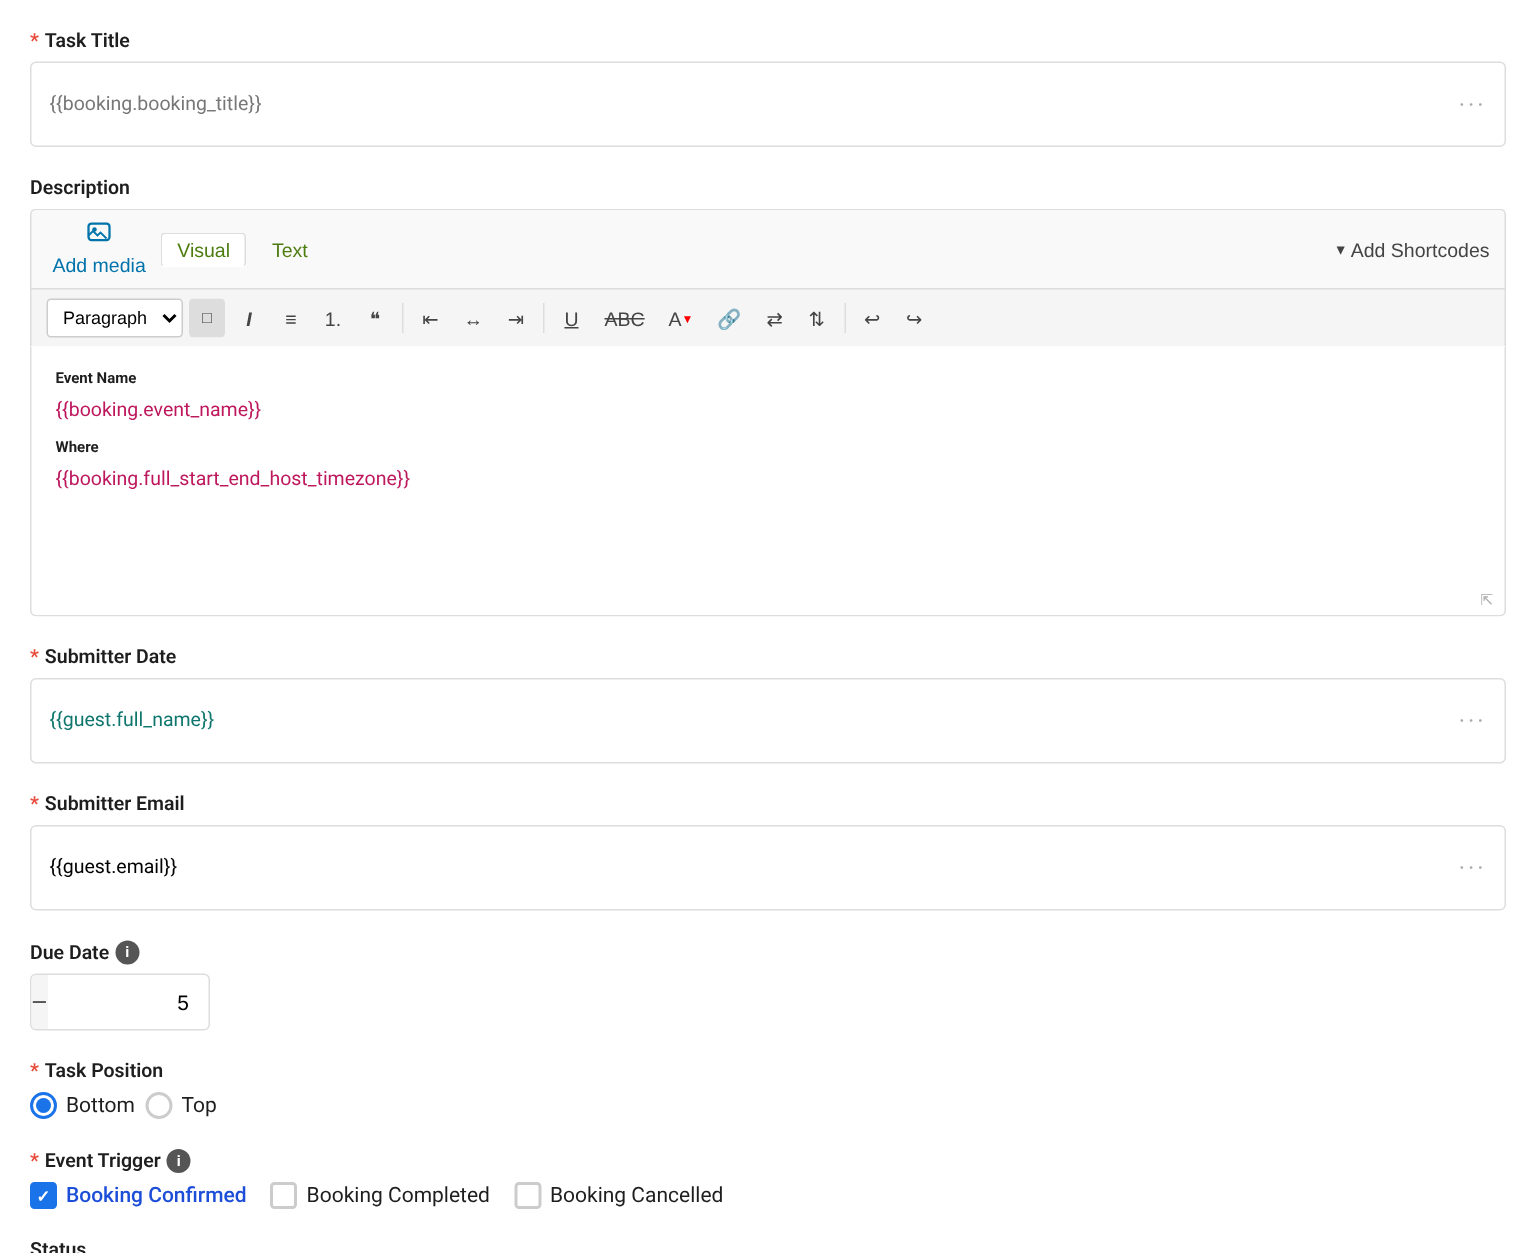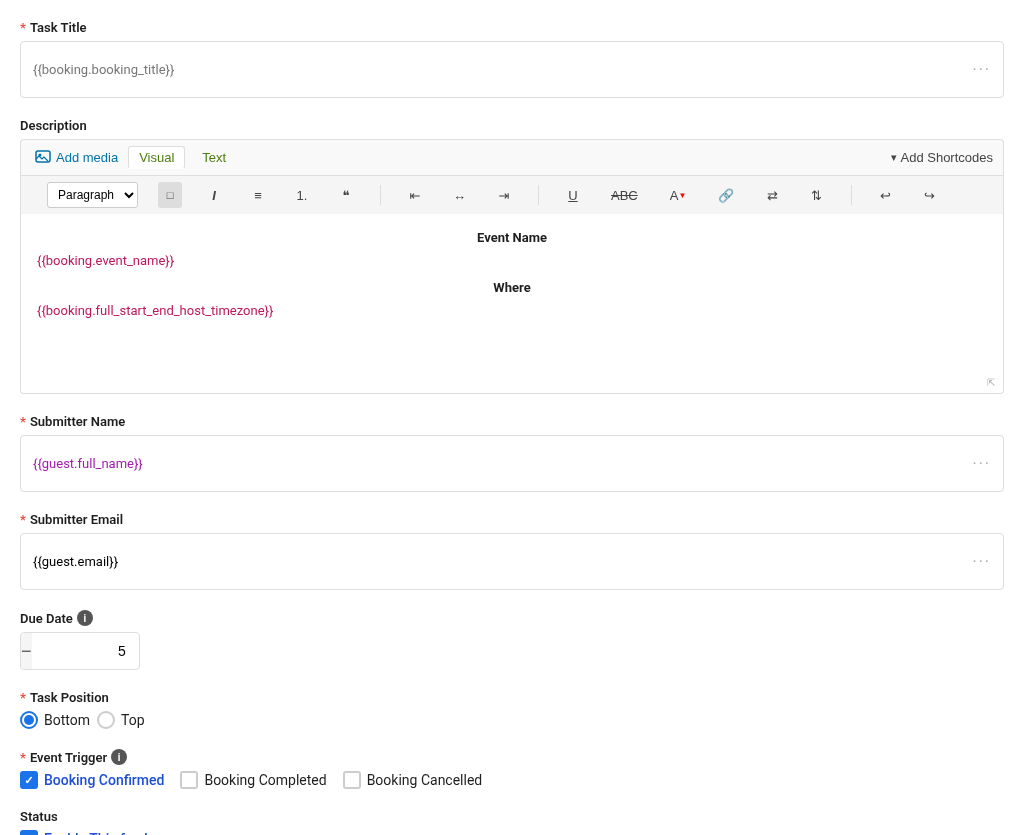--- a/index.html
+++ b/index.html
@@ -62,20 +62,21 @@
       display: flex;
       align-items: center;
       gap: 5px;
       background: none;
       border: none;
       color: #0073aa;
       font-size: 13px;
       cursor: pointer;
       font-weight: 500;
       padding: 2px 4px;
+      flex-direction: column;
     }
     .tab-btn {
       background: none;
       border: 1px solid transparent;
       border-radius: 3px;
       padding: 3px 10px;
       font-size: 13px;
       cursor: pointer;
       color: #4d7c0f;
     }
@@ -93,24 +94,24 @@
       font-size: 13px;
       cursor: pointer;
       display: flex;
       align-items: center;
       gap: 4px;
     }
     .toolbar {
       border: 1px solid #ddd;
       border-bottom: none;
       background: #f5f5f5;
-      padding: 6px 26px;
-      display: flex;
-      align-items: center;
-      gap: 20px;
+      padding: 6px 10px;
+      display: flex;
+      align-items: center;
+      gap: 4px;
       flex-wrap: wrap;
     }
     .toolbar-select {
       border: 1px solid #ccc;
       border-radius: 3px;
       background: #fff;
       padding: 2px 6px;
       font-size: 12px;
       cursor: pointer;
       height: 26px;
@@ -138,24 +139,23 @@
     .editor-body {
       border: 1px solid #ddd;
       border-top: none;
       border-radius: 0 0 4px 4px;
       background: #fff;
       padding: 16px;
       min-height: 180px;
       position: relative;
     }
     .editor-body h3 {
-      font-size: 13px;
+      font-size: 10px;
       font-weight: 700;
       margin-bottom: 8px;
-      text-align: center;
     }
     .editor-body p {
       font-size: 13px;
       color: #be185d;
       margin-bottom: 12px;
     }
     .resize-handle {
       position: absolute;
       bottom: 4px;
       right: 4px;
@@ -358,24 +358,24 @@
     <p>{{booking.event_name}}</p>
     <h3>Where</h3>
     <p>{{booking.full_start_end_host_timezone}}</p>
     <div class="resize-handle">⇱</div>
   </div>
 </div>
 
 <div class="field-group">
   <div class="field-label">
     <span class="required-star">*</span>
-    <span>Submitter Name</span>
+    <span>Submitter Date</span>
   </div>
   <div class="text-input">
-    <span style="color:#a21caf;">{{guest.full_name}}</span>
+    <span style="color:#0f766e;">{{guest.full_name}}</span>
     <span class="dots">···</span>
   </div>
 </div>
 
 <div class="field-group">
   <div class="field-label">
     <span class="required-star">*</span>
     <span>Submitter Email</span>
   </div>
   <div class="text-input">

